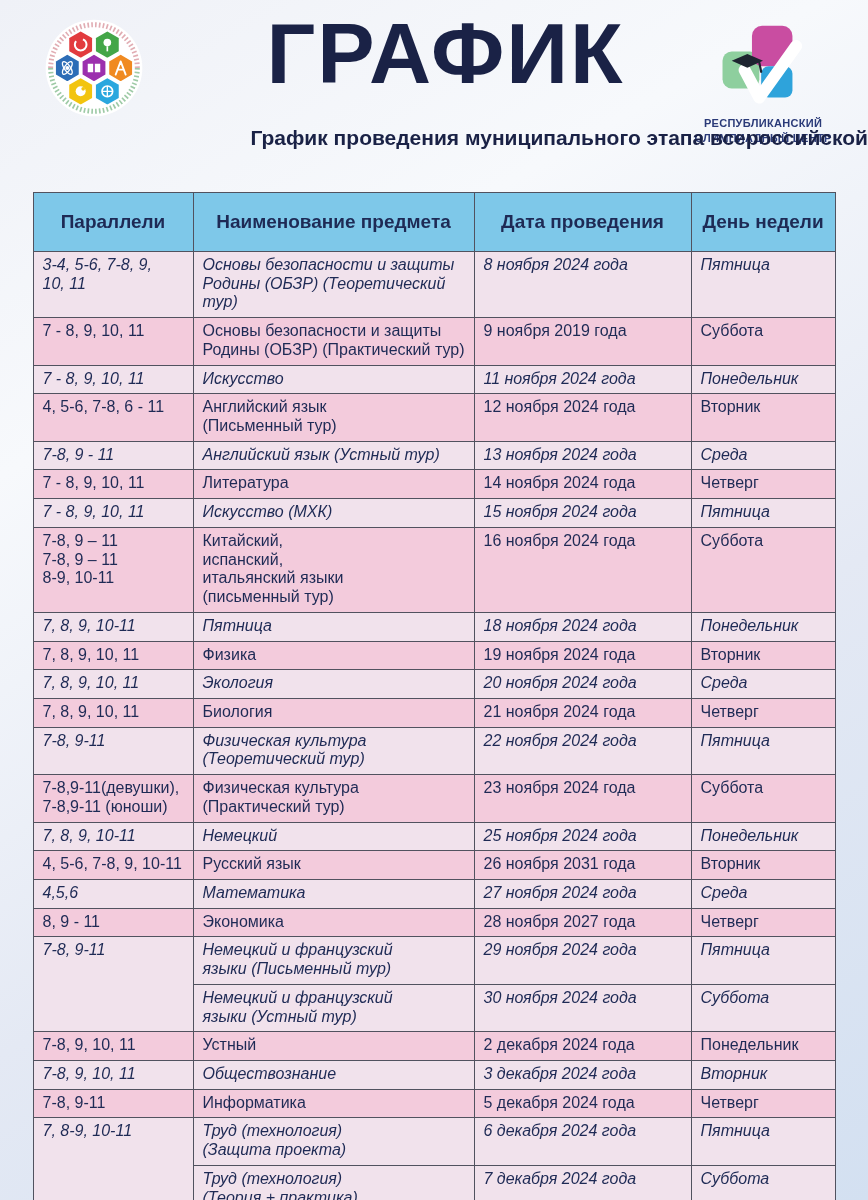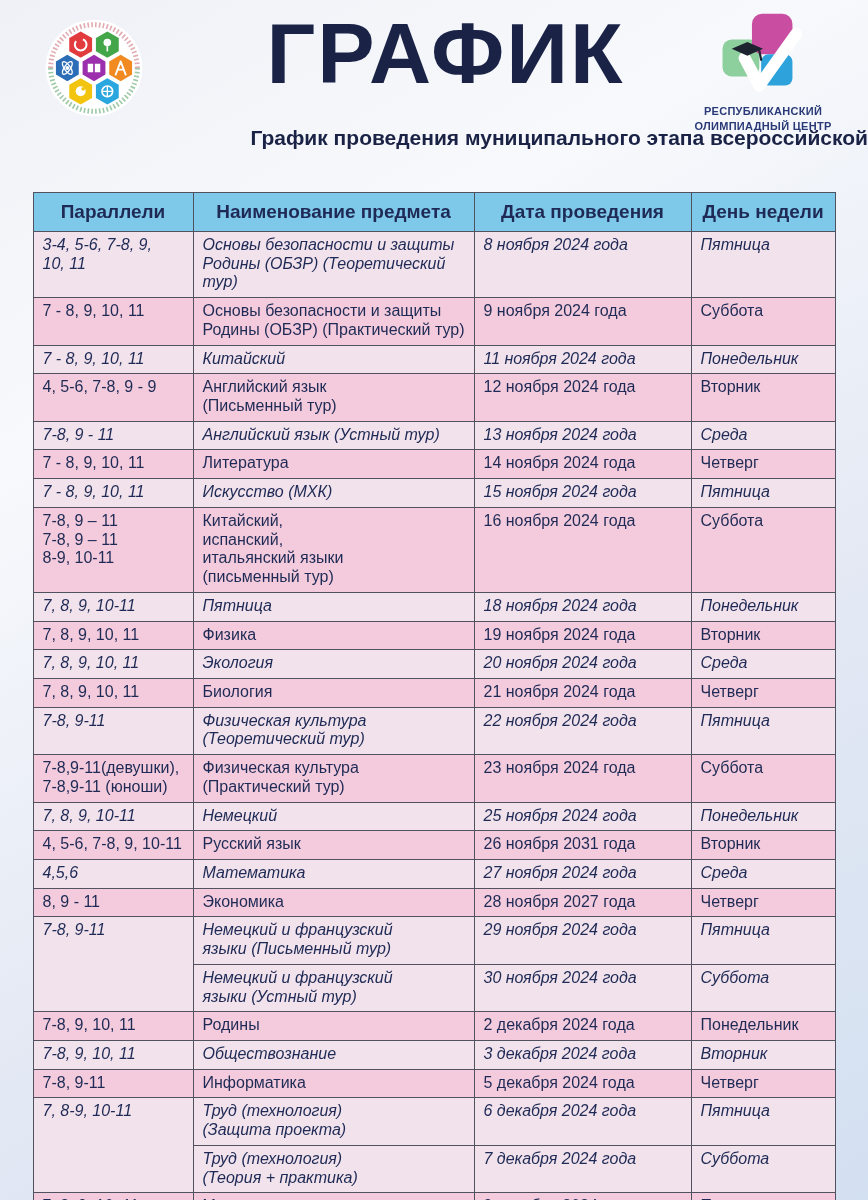--- a/index.html
+++ b/index.html
@@ -27,37 +27,37 @@
     position:relative;width:868px;height:1200px;overflow:hidden;
     background:linear-gradient(150deg,#eff1f7 0%,#f7f9fc 28%,#e4e9f4 62%,#d3e0f1 100%);
   }
   
   .header{position:relative;height:192px;}
   .emblem{position:absolute;left:44px;top:18px;width:100px;height:100px;}
   .main-title{
     position:absolute;left:0;right:0;top:8px;text-align:center;
     font-size:86px;font-weight:bold;letter-spacing:2px;color:var(--title);line-height:1.05;padding-left:23px;
   }
-  .roc{position:absolute;right:10px;top:12px;width:190px;text-align:center;}
+  .roc{position:absolute;right:10px;top:24px;width:190px;text-align:center;}
   .roc-mark{width:92px;height:92px;display:block;margin:0 auto;}
   .roc-label{font-size:11px;font-weight:bold;color:#2a3a78;line-height:1.4;letter-spacing:.3px;}
   .subtitle{
     position:absolute;left:0;right:0;top:124px;text-align:right;
     font-size:21px;font-weight:bold;color:var(--title);line-height:1.3;
   }
   
   .schedule{width:802px;margin:0 auto;border-collapse:collapse;table-layout:fixed;}
   .schedule th,.schedule td{
     border:1.6px solid var(--table-border);
     padding:4px 9px 5px;vertical-align:top;white-space:pre-line;
     color:var(--page-text);text-align:left;
   }
   .schedule thead th{
     background:var(--header-bg);text-align:center;vertical-align:middle;
-    font-size:19px;font-weight:bold;height:35px;padding:8px 4px;
+    font-size:19px;font-weight:bold;height:35px;padding:18px 4px;
   }
   .schedule td{font-size:16px;line-height:1.17;height:28px;}
   .col-date-cell,.col-day-cell{font-size:17px;}
   tr.row-light td{background:var(--row-light);font-style:italic;}
   tr.row-dark td{background:var(--row-dark);}
 </style>
 </head>
 <body>
 
 <div class="page">
@@ -134,31 +134,31 @@
 10, 11</td>
           <td class="col-subject-cell">Основы безопасности и защиты
 Родины (ОБЗР) (Теоретический тур)</td>
           <td class="col-date-cell">8 ноября 2024 года</td>
           <td class="col-day-cell">Пятница</td>
         </tr>
         <tr class="row-dark">
           <td class="col-parallels-cell">7 - 8, 9, 10, 11</td>
           <td class="col-subject-cell">Основы безопасности и защиты
 Родины (ОБЗР) (Практический тур)</td>
-          <td class="col-date-cell">9 ноября 2024 года</td>
+          <td class="col-date-cell">9 ноября 2019 года</td>
           <td class="col-day-cell">Суббота</td>
         </tr>
         <tr class="row-light">
           <td class="col-parallels-cell">7 - 8, 9, 10, 11</td>
-          <td class="col-subject-cell">Китайский</td>
+          <td class="col-subject-cell">Искусство</td>
           <td class="col-date-cell">11 ноября 2024 года</td>
           <td class="col-day-cell">Понедельник</td>
         </tr>
         <tr class="row-dark">
-          <td class="col-parallels-cell">4, 5-6, 7-8, 9 - 9</td>
+          <td class="col-parallels-cell">4, 5-6, 7-8, 6 - 11</td>
           <td class="col-subject-cell">Английский язык
 (Письменный тур)</td>
           <td class="col-date-cell">12 ноября 2024 года</td>
           <td class="col-day-cell">Вторник</td>
         </tr>
         <tr class="row-light">
           <td class="col-parallels-cell">7-8, 9 - 11</td>
           <td class="col-subject-cell">Английский язык (Устный тур)</td>
           <td class="col-date-cell">13 ноября 2024 года</td>
           <td class="col-day-cell">Среда</td>
@@ -257,21 +257,21 @@
           <td class="col-day-cell">Пятница</td>
         </tr>
         <tr class="row-light">
           <td class="col-subject-cell">Немецкий и французский
 языки (Устный тур)</td>
           <td class="col-date-cell">30 ноября 2024 года</td>
           <td class="col-day-cell">Суббота</td>
         </tr>
         <tr class="row-dark">
           <td class="col-parallels-cell">7-8, 9, 10, 11</td>
-          <td class="col-subject-cell">Родины</td>
+          <td class="col-subject-cell">Устный</td>
           <td class="col-date-cell">2 декабря 2024 года</td>
           <td class="col-day-cell">Понедельник</td>
         </tr>
         <tr class="row-light">
           <td class="col-parallels-cell">7-8, 9, 10, 11</td>
           <td class="col-subject-cell">Обществознание</td>
           <td class="col-date-cell">3 декабря 2024 года</td>
           <td class="col-day-cell">Вторник</td>
         </tr>
         <tr class="row-dark">

